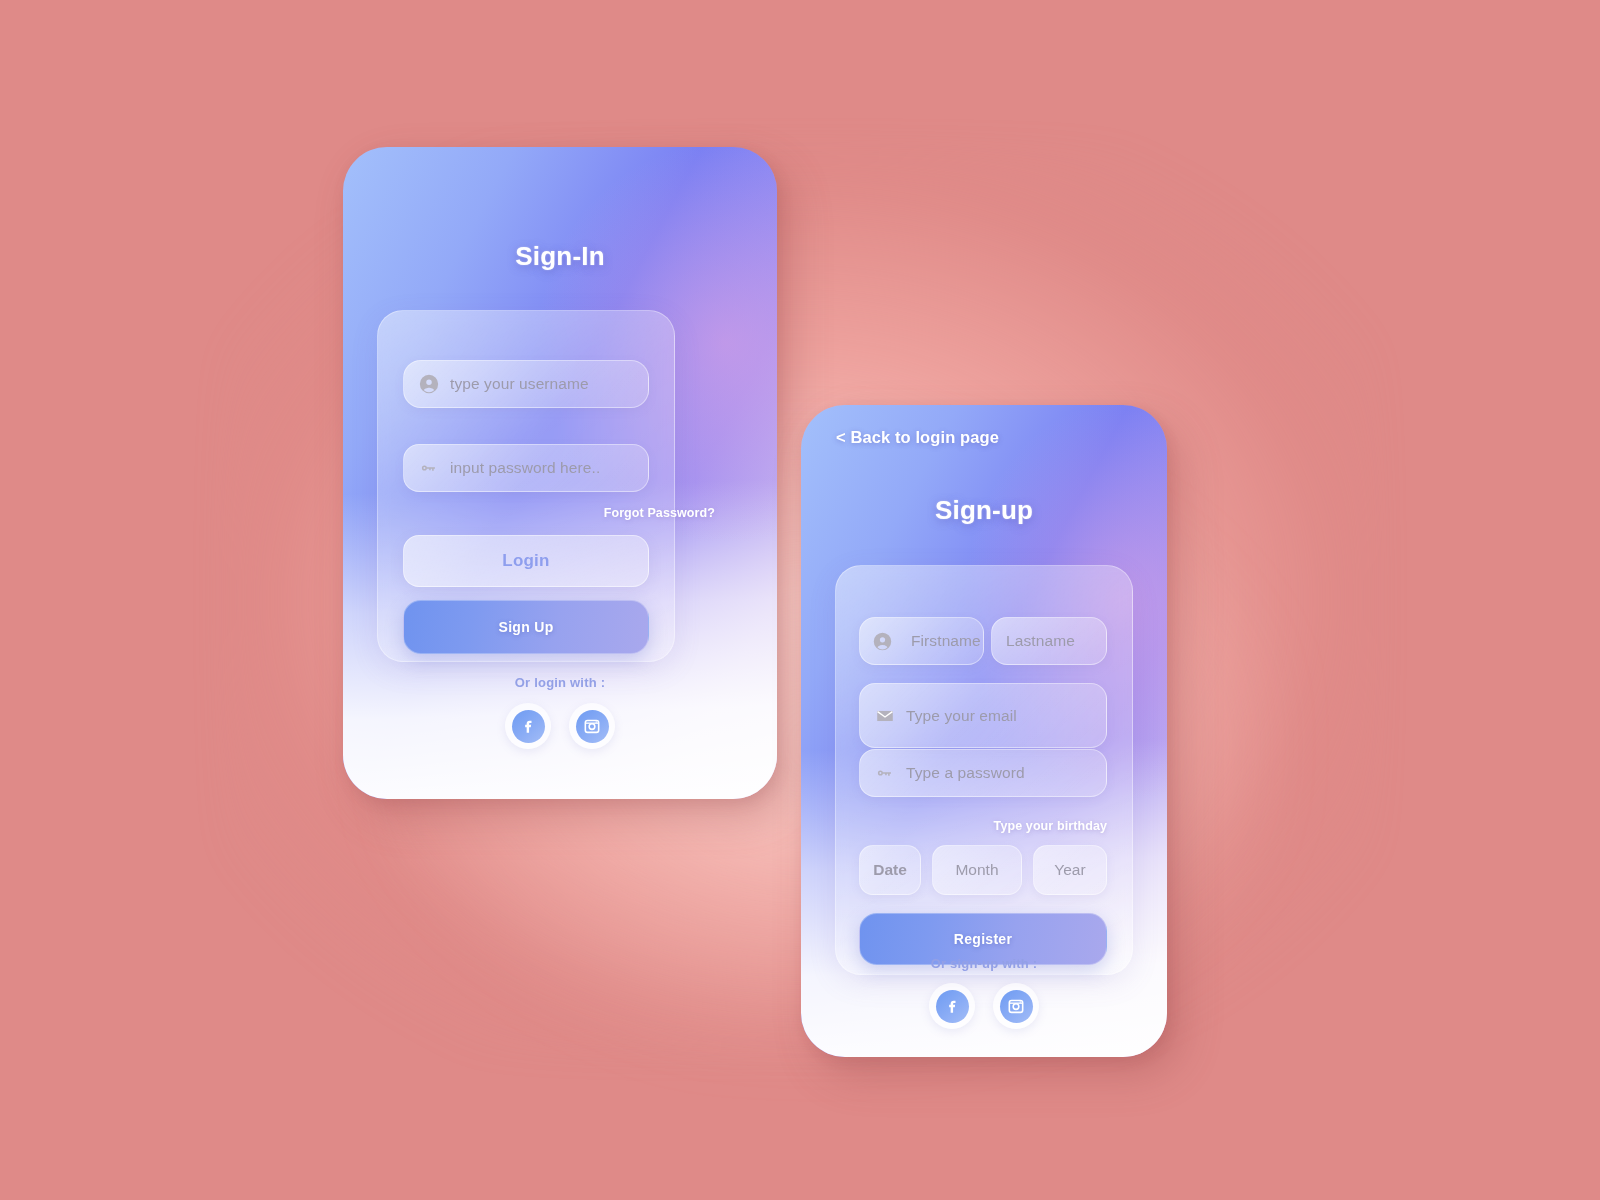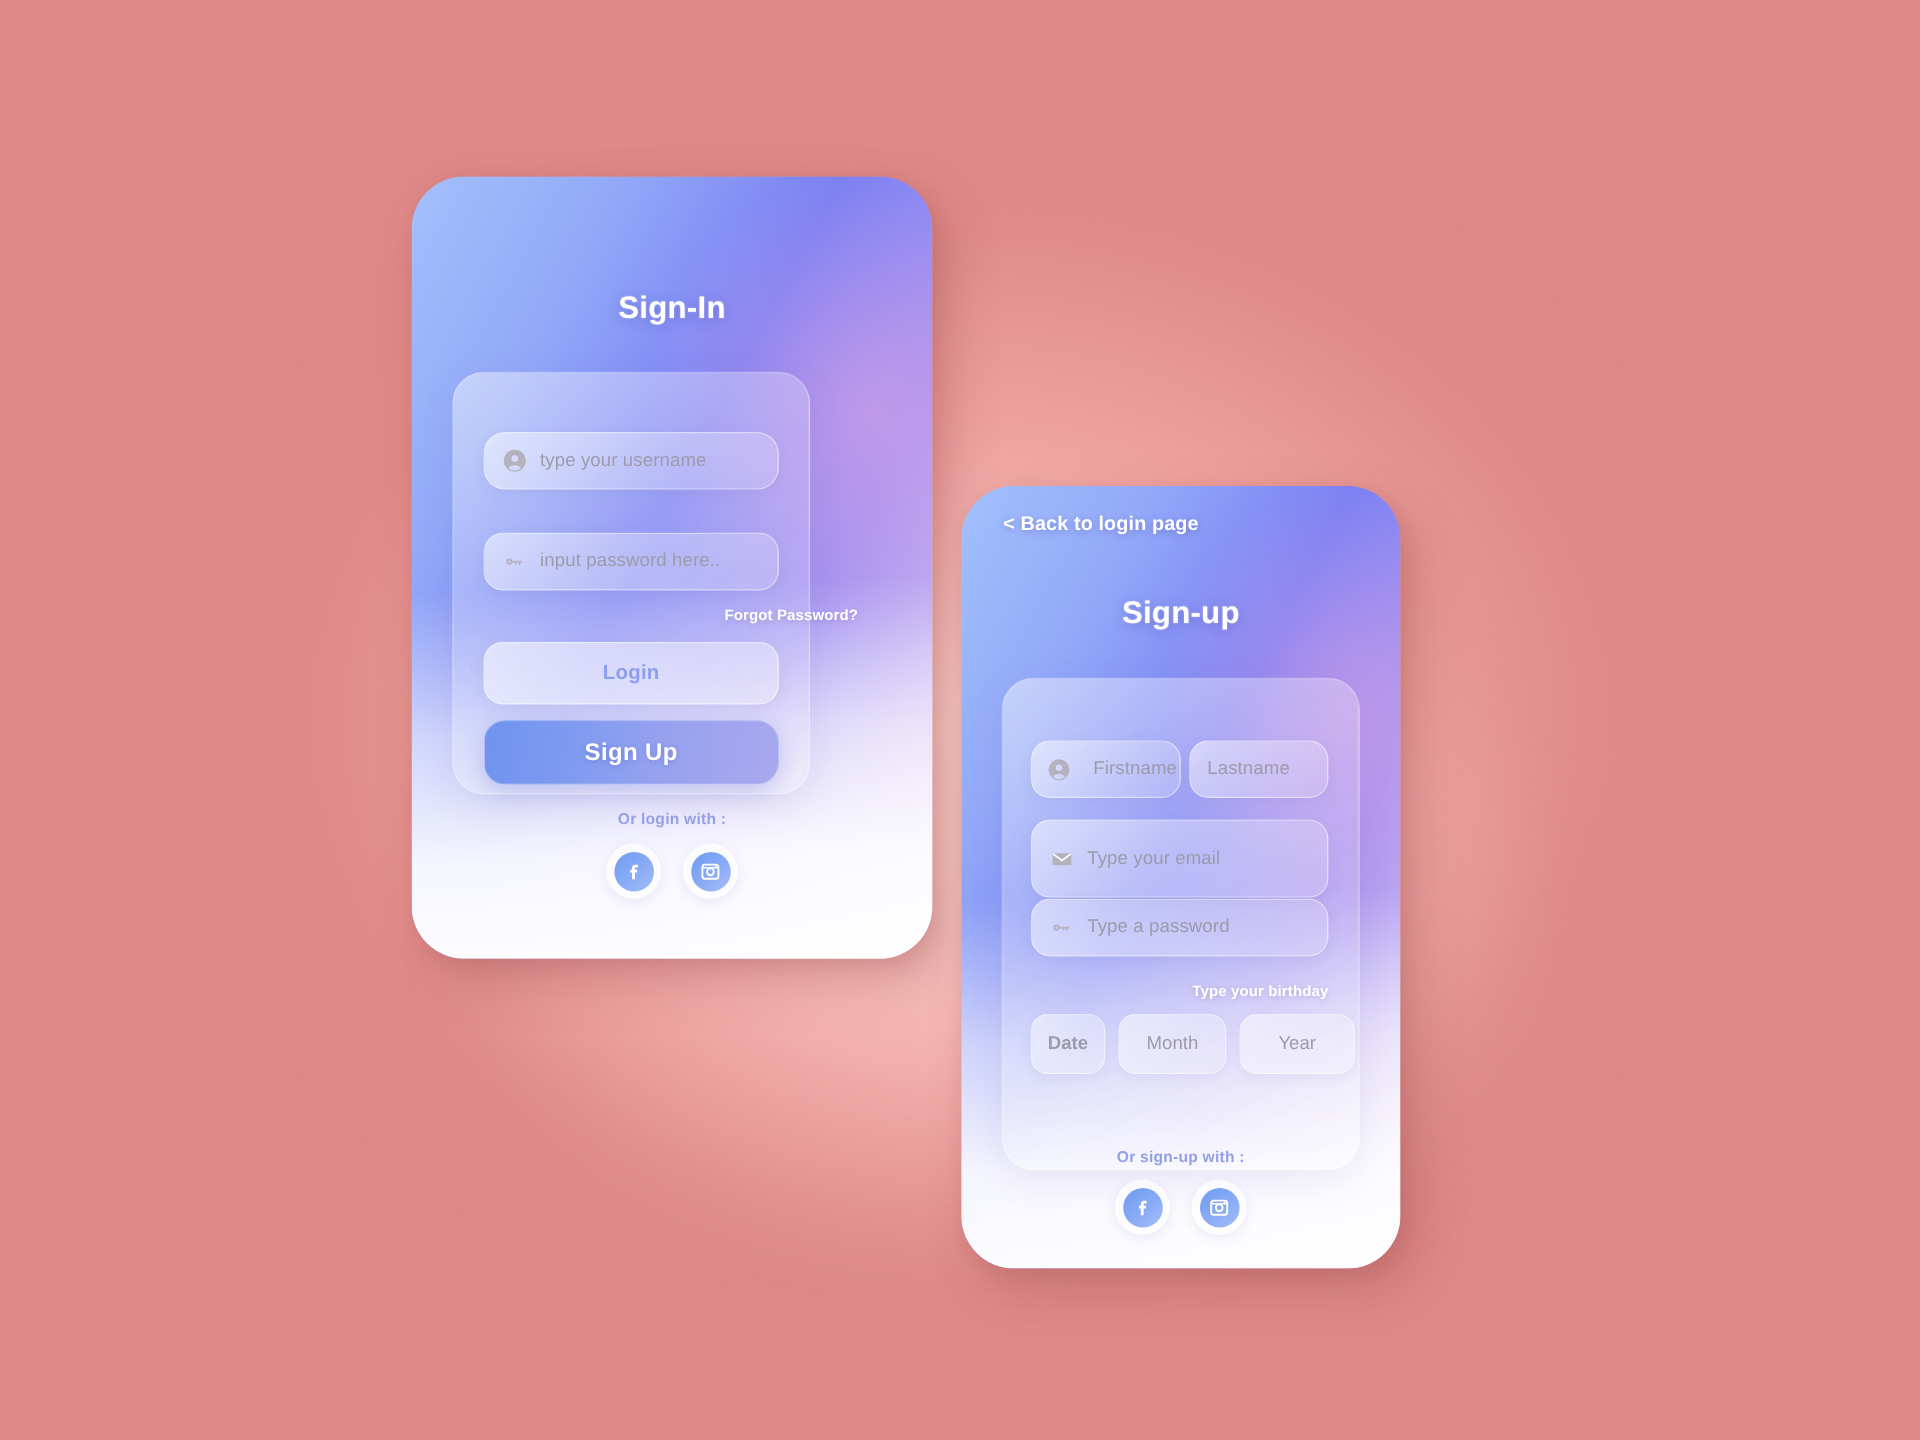--- a/index.html
+++ b/index.html
@@ -189,21 +189,21 @@
     align-items: center;
     justify-content: center;
     font-size: 15.5px;
     color: #9d9bab;
     cursor: pointer;
     top: 440px;
     height: 50px;
   }
   #dob-date  { left: 58px;  width: 62px; font-weight: bold; }
   #dob-month { left: 131px; width: 90px; }
-  #dob-year  { left: 232px; width: 96px; }
+  #dob-year  { left: 232px; width: 74px; }
 
   
   .small-white-link {
     position: absolute;
     font-size: 12.5px;
     font-weight: bold;
     color: #ffffff;
     text-shadow: 0 1px 4px rgba(130,110,180,0.35);
     letter-spacing: 0.1px;
     cursor: pointer;
@@ -234,21 +234,21 @@
     position: absolute;
     border-radius: 18px;
     background: linear-gradient(100deg,
       #6f93ef 0%,
       #7e9af0 28%,
       #97a2ef 62%,
       #a9a8ed 100%);
     border: 1px solid rgba(255,255,255,0.28);
     box-shadow: 0 6px 18px rgba(110,120,210,0.30);
     display: flex; align-items: center; justify-content: center;
-    font-size: 20px;
+    font-size: 14px;
     font-weight: bold;
     color: #ffffff;
     letter-spacing: 0.3px;
     text-shadow: 0 1px 4px rgba(70,80,170,0.35);
     cursor: pointer;
   }
   #signup-button   { left: 60px; top: 453px; width: 246px; height: 54px; }
   #register-button { left: 58px; top: 508px; width: 248px; height: 52px; }
 
   
@@ -403,20 +403,21 @@
       </span>
       <span class="field-ph">Type  a password</span>
     </div>
 
     <div class="small-white-link" id="birthday-label">Type your birthday</div>
 
     <div class="dob" id="dob-date">Date</div>
     <div class="dob" id="dob-month">Month</div>
     <div class="dob" id="dob-year">Year</div>
 
+    <div class="btn-primary" id="register-button">Register</div>
 
     <div class="social-label" id="signup-social-label">Or sign-up with :</div>
 
     <div class="social-row" id="signup-social-row">
       <div class="social-btn">
         <span class="social-glyph">
           <svg width="20" height="20" viewBox="0 0 24 24" fill="#ffffff">
             <path d="M14.2 8.4h2V5.6h-2.3c-2.3 0-3.5 1.3-3.5 3.4v1.6H8.6v2.8h1.8V20h2.9v-6.6h2.1l.33-2.8h-2.43V9.4c0-.7.3-1 1-1z"></path>
           </svg>
         </span>

